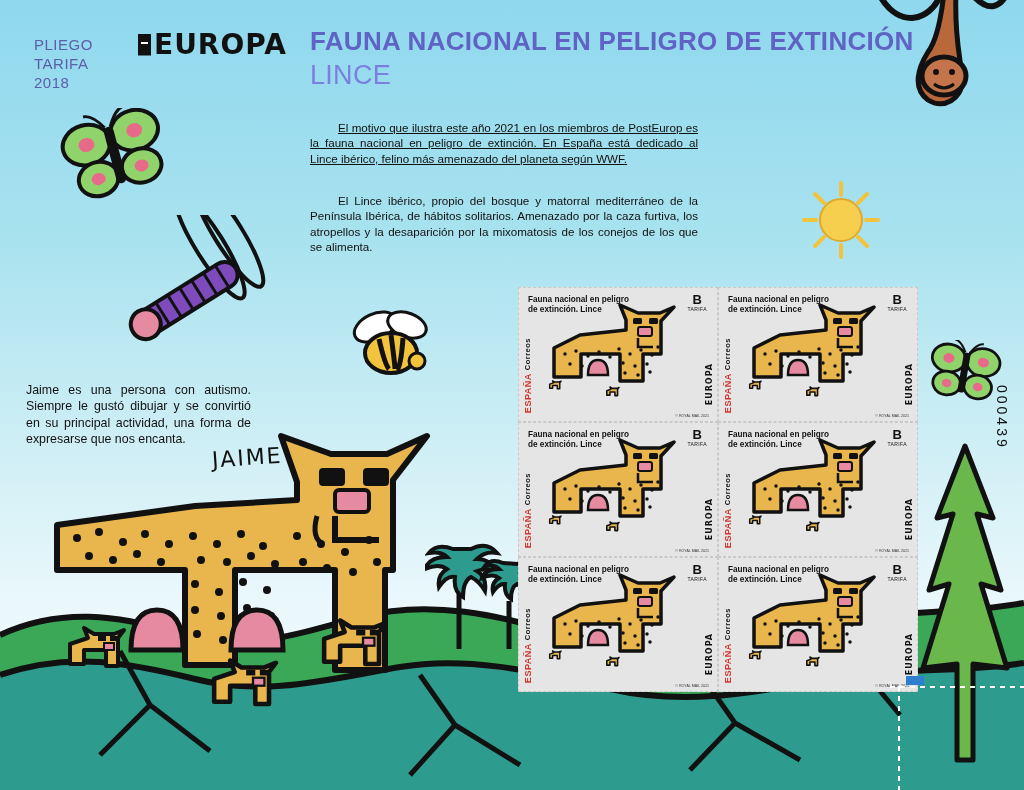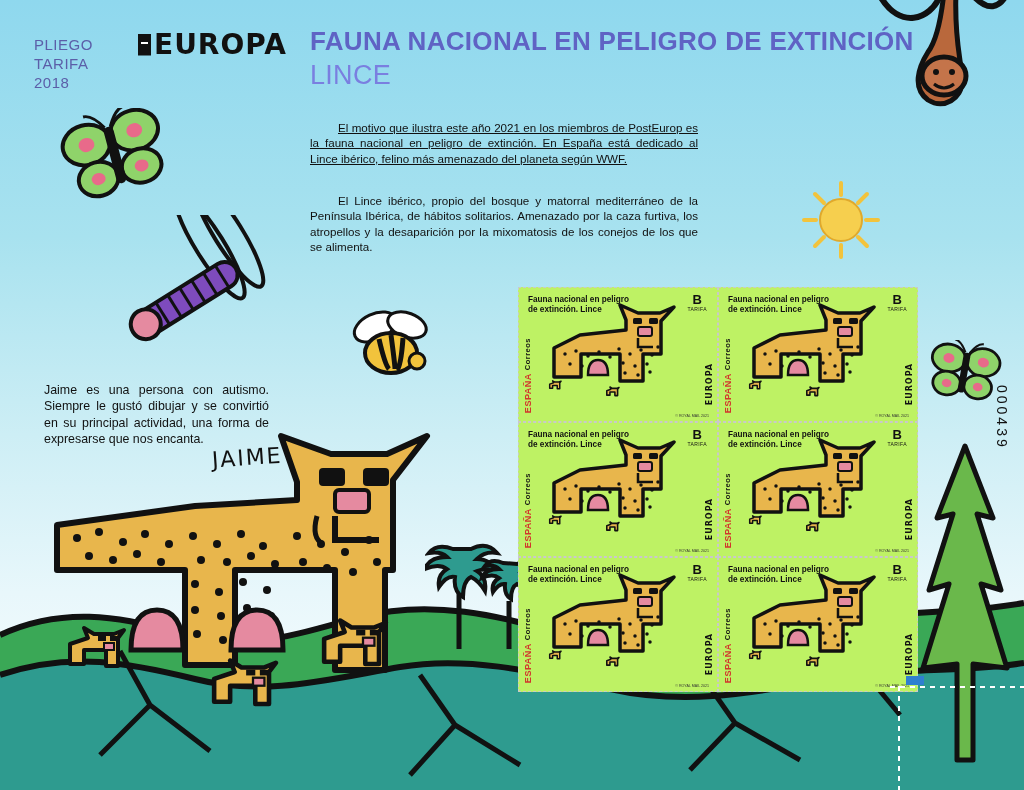--- a/index.html
+++ b/index.html
@@ -43,21 +43,21 @@
     color:#7a7fe0;font-size:27px;font-weight:normal;letter-spacing:.3px;
   }
   .para{
     position:absolute;width:388px;left:310px;
     color:#111;font-size:11.6px;line-height:1.32;text-align:justify;
   }
   .para.p1{top:120px;text-decoration:underline;}
   .para.p2{top:193px;}
   .para .ind{display:inline-block;width:28px;}
   .jaime-text{
-    position:absolute;left:44px;top:382px;width:225px;
+    position:absolute;left:26px;top:382px;width:225px;
     color:#111;font-size:12.4px;line-height:1.32;text-align:justify;
   }
   .jaime-sign{
     position:absolute;left:212px;top:445px;
     font-family:"DejaVu Sans", sans-serif;
     font-size:22px;color:#111;letter-spacing:2px;
     transform:rotate(-4deg);
   }
   .serial{
     position:absolute;right:14px;top:385px;
@@ -79,21 +79,21 @@
   
   #stampblock{
     position:absolute;left:518px;top:287px;
     width:400px;height:405px;
     background:#fff;
     display:grid;grid-template-columns:1fr 1fr;grid-template-rows:1fr 1fr 1fr;
   }
   .stamp{
     position:relative;box-sizing:border-box;
     border:1px dashed #c9c9c9;
-    background:#bef264;overflow:hidden;
+    background:#e5e5e5;overflow:hidden;
   }
   .st-cap{
     position:absolute;left:9px;top:7px;width:118px;
     font-size:8.2px;line-height:1.2;color:#111;font-weight:bold;
   }
   .st-b{
     position:absolute;right:10px;top:5px;text-align:center;color:#111;
   }
   .st-b .bchar{font-size:13px;font-weight:bold;line-height:1;}
   .st-b .btar{font-size:5px;letter-spacing:.4px;}

